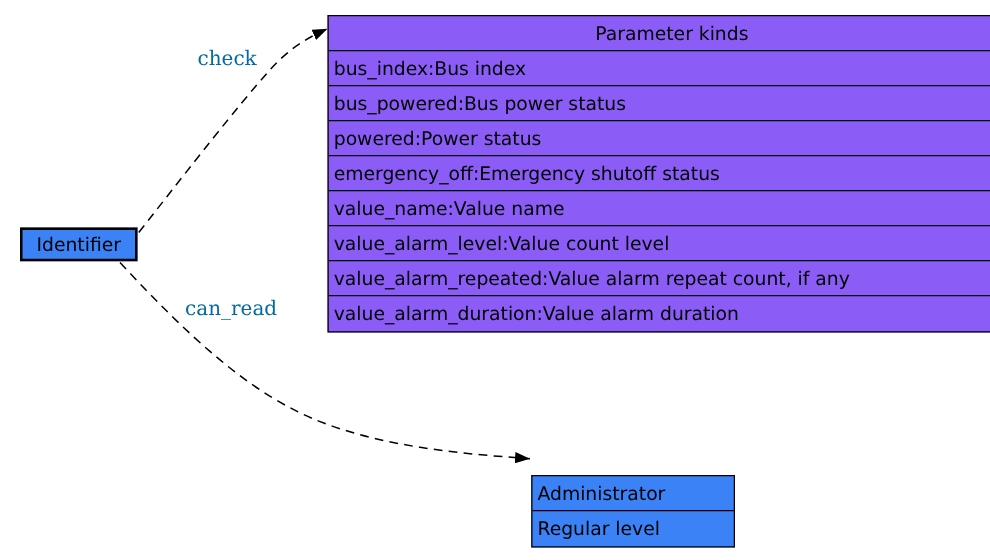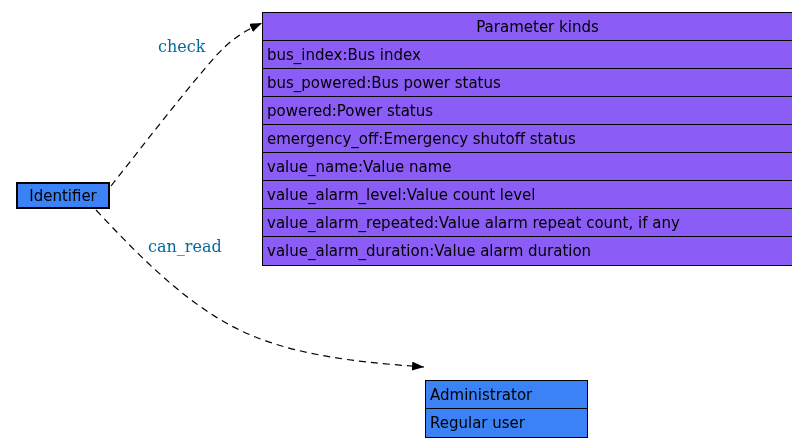--- a/index.html
+++ b/index.html
@@ -152,16 +152,16 @@
     <div class="row">emergency_off:Emergency shutoff status</div>
     <div class="row">value_name:Value name</div>
     <div class="row">value_alarm_level:Value count level</div>
     <div class="row">value_alarm_repeated:Value alarm repeat count, if any</div>
     <div class="row">value_alarm_duration:Value alarm duration</div>
   </div>
 
 
   <div class="admin-body">
     <div class="row">Administrator</div>
-    <div class="row">Regular user</div>
+    <div class="row">Regular level</div>
   </div>
 
 </div>
 
 </body></html>

